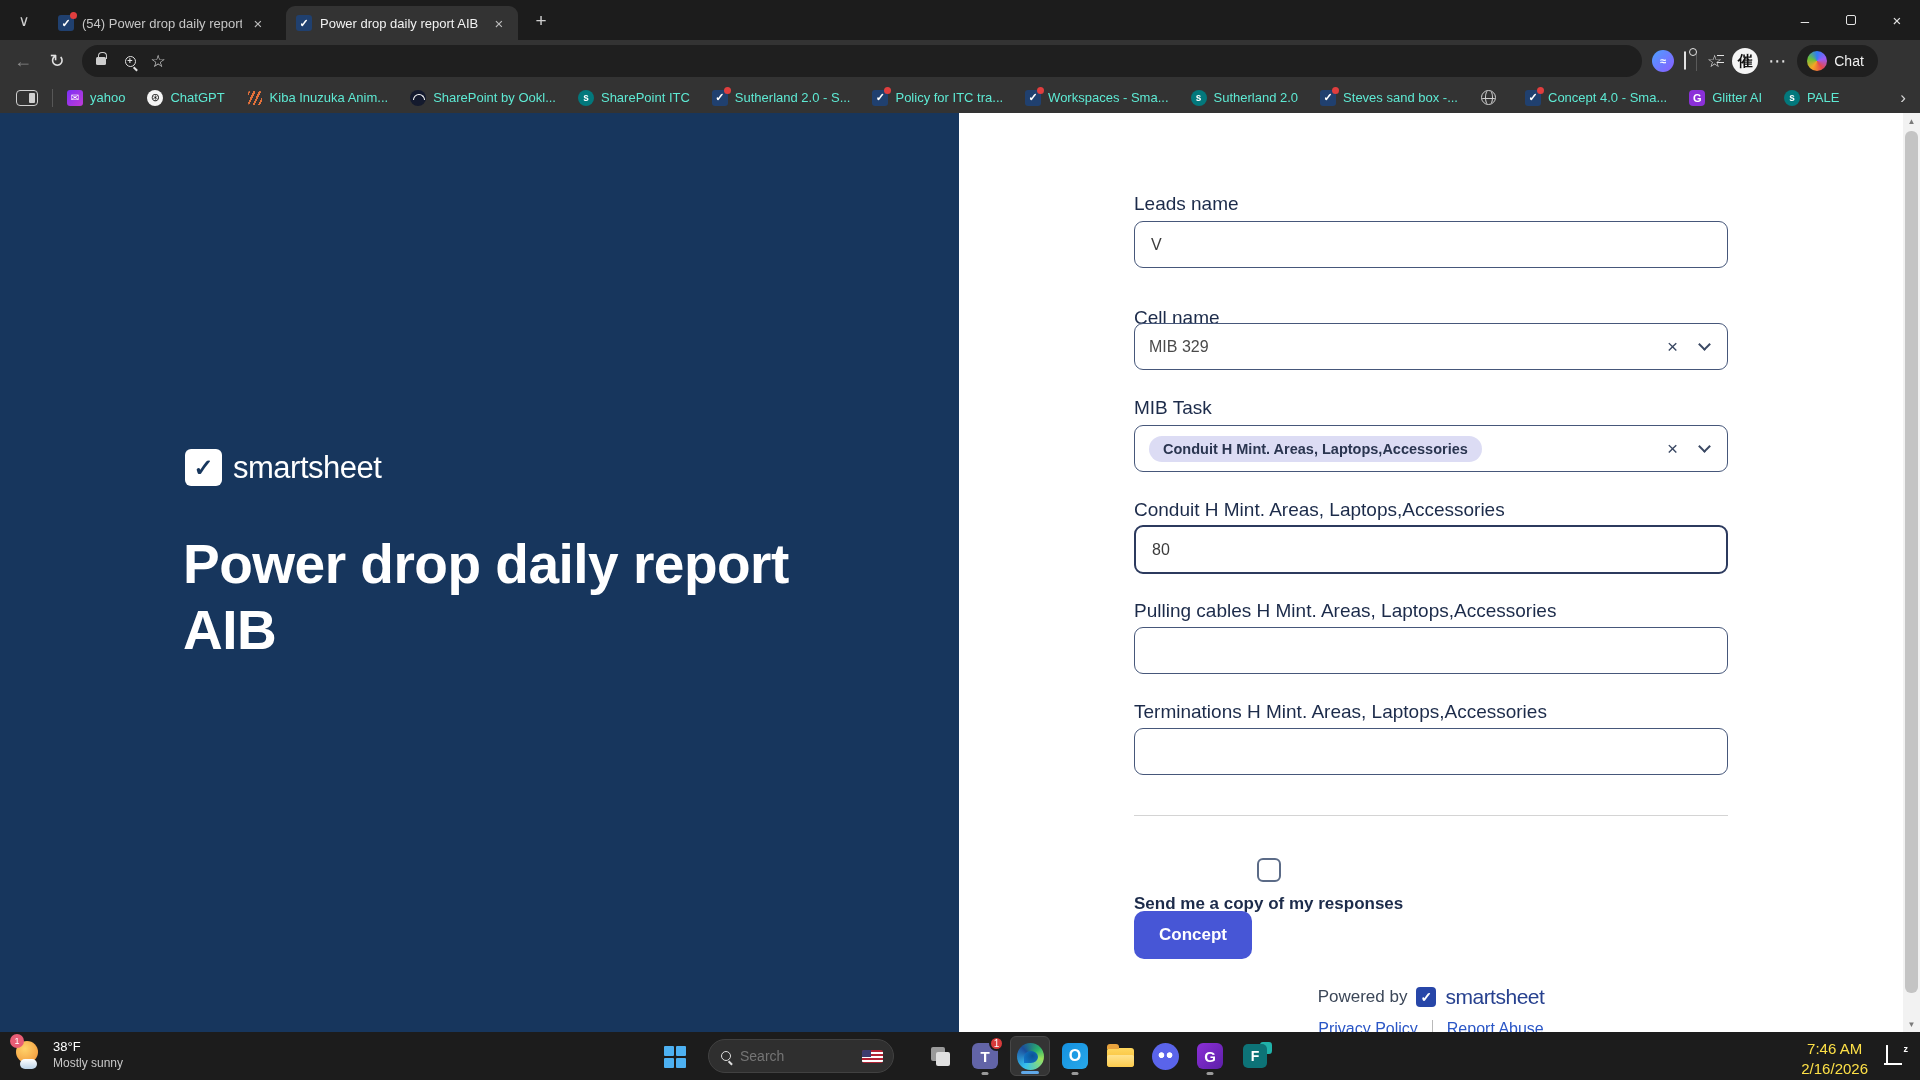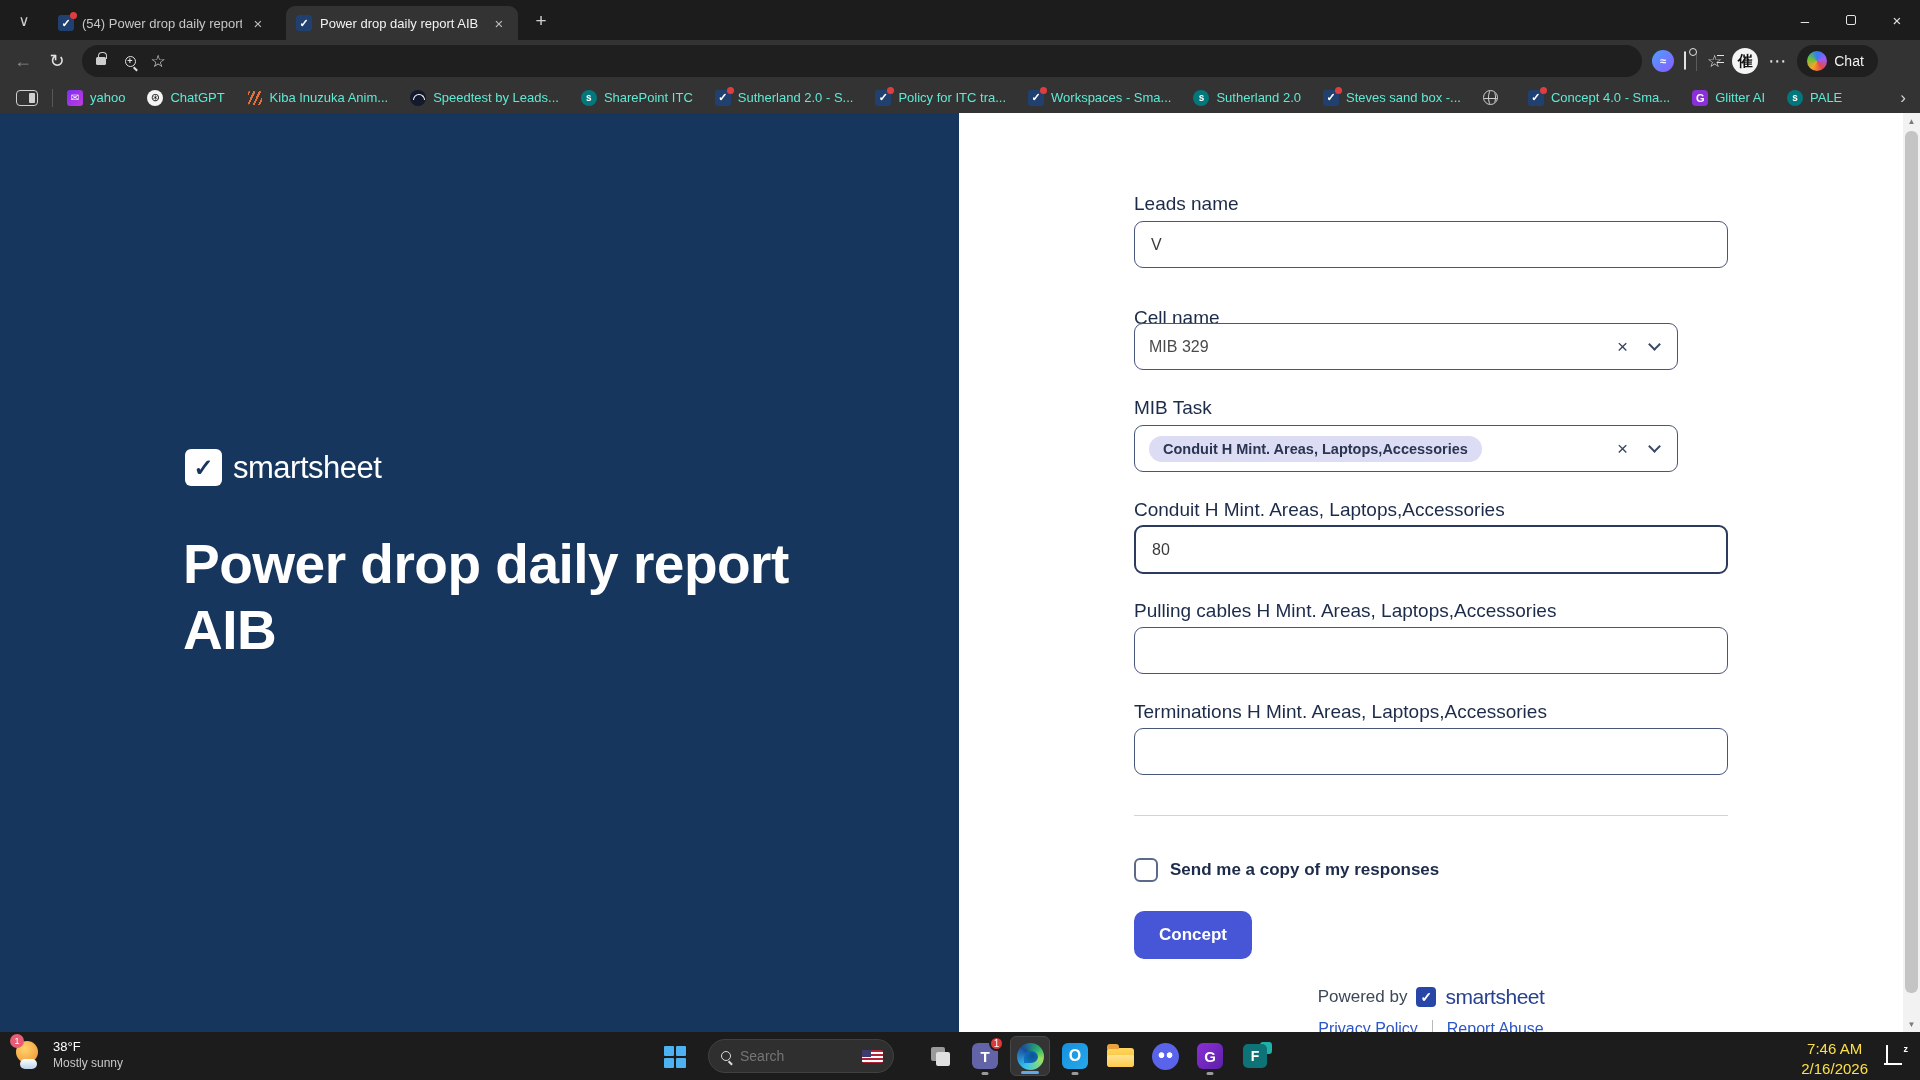--- a/index.html
+++ b/index.html
@@ -102,29 +102,29 @@
   .brand-name { color:#fff; font-size:31px; font-weight:500; letter-spacing:-0.5px; }
   .form-title { position:absolute; left:183px; top:418px; width:620px; color:#fff; font-size:55px;
     font-weight:bold; line-height:1.2; letter-spacing:-0.5px; }
 
   
   .form-col { position:absolute; left:1134px; top:0; width:594px; }
   .f-label { position:absolute; left:0; color:#1c2b4a; font-size:19px; font-weight:normal; white-space:nowrap; }
   .f-input { position:absolute; left:0; width:594px; height:47px; border:1px solid #46577a; border-radius:9px;
     background:#fff; font-size:16px; color:#3c3c3c; padding:0 16px; font-family:"Liberation Sans",sans-serif; }
   .f-input.focused { border:2px solid #2c3a5e; height:49px; }
-  .f-select { position:absolute; left:0; width:544px; height:47px; border:1px solid #46577a; border-radius:9px;
+  .f-select { position:absolute; left:0; width:594px; height:47px; border:1px solid #46577a; border-radius:9px;
     background:#fff; display:flex; align-items:center; padding:0 14px; }
   .sel-value { font-size:16px; color:#4a4a4a; flex:1; }
   .chip { background:#dcdcf4; border-radius:14px; padding:5px 14px; font-size:14.5px; font-weight:bold; color:#2a3550; }
   .clear-x { color:#3a4863; font-size:19px; margin-right:22px; }
   .chev { width:9px; height:9px; border-right:2px solid #3a4863; border-bottom:2px solid #3a4863;
     transform:rotate(45deg); margin-top:-4px; margin-right:4px; }
   .f-divider { position:absolute; left:0; width:594px; height:1px; background:#d4d4d4; }
-  .cb-row { position:absolute; left:0; display:flex; align-items:center; gap:12px; }
+  .cb-row { position:absolute; left:0; display:flex; align-items:center; gap:12px;flex-direction:column; }
   .checkbox { width:24px; height:24px; border:2px solid #5b6b87; border-radius:6px; background:#fff; }
   .cb-label { color:#1c2b4a; font-size:17px; font-weight:bold; }
   .submit-btn { position:absolute; left:0; height:48px; padding:0 25px; background:#4756d6; color:#fff;
     border:none; border-radius:10px; font-size:17px; font-weight:bold; font-family:"Liberation Sans",sans-serif; }
   .powered { position:absolute; left:0; width:594px; display:flex; align-items:center; justify-content:center; gap:9px; }
   .powered-txt { color:#3c4758; font-size:17px; }
   .ss-mark.foot { width:20px; height:20px; font-size:14px; background:#2746a8; border-radius:4px; }
   .powered-brand { color:#27418f; font-size:21px; font-weight:500; letter-spacing:-0.5px; }
   .foot-links { position:absolute; left:0; width:594px; display:flex; justify-content:center; gap:14px; align-items:center; }
   .foot-link { color:#2a56c6; font-size:16px; text-decoration:underline; }
@@ -280,21 +280,21 @@
   <span class="bm-item">
       <span class="bm-ico">
         <span class="ico-claw"></span>
       </span>
       <span class="bm-label">Kiba Inuzuka Anim...</span>
     </span>
   <span class="bm-item">
       <span class="bm-ico">
         <span class="ico-speed"></span>
       </span>
-      <span class="bm-label">Speedtest by Leads...</span>
+      <span class="bm-label">SharePoint by Ookl...</span>
     </span>
   <span class="bm-item">
       <span class="bm-ico">
         <span class="ico-sp">s</span>
       </span>
       <span class="bm-label">SharePoint ITC</span>
     </span>
   <span class="bm-item">
       <span class="bm-ico">
         <span class="ss-mark small">✓</span>

